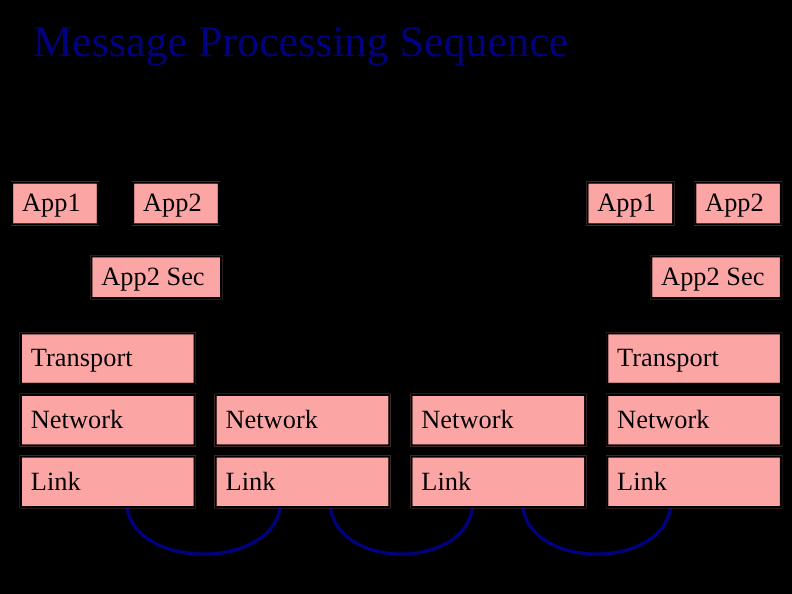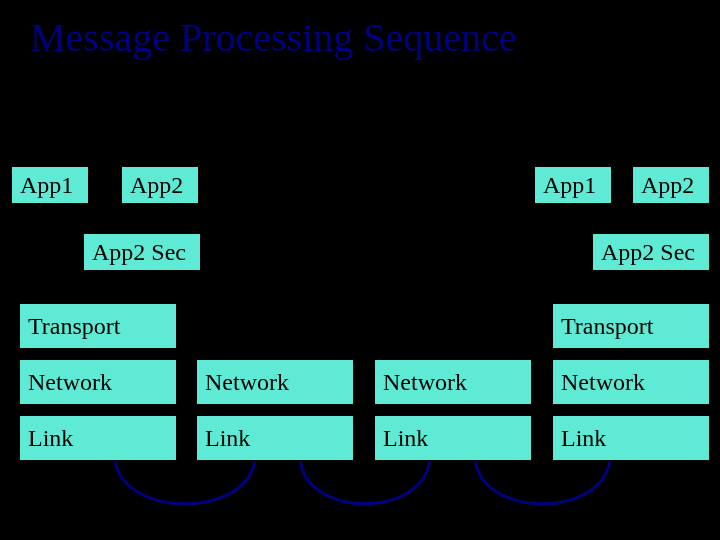--- a/index.html
+++ b/index.html
@@ -21,21 +21,21 @@
     top: 14px;
     left: 30px;
     color: #000080;
     font-size: 40px;
     font-family: "Comic Sans MS", "Comic Sans", cursive, "Times New Roman", serif;
     font-weight: 400;
   }
 
   .box {
     position: absolute;
-    background: #5eead4;
+    background: #fca5a5;
     border: 2px solid #000;
     color: #000;
     font-size: 24px;
     line-height: 1;
     display: flex;
     align-items: center;
     box-sizing: border-box;
     padding-left: 8px;
   }
 

